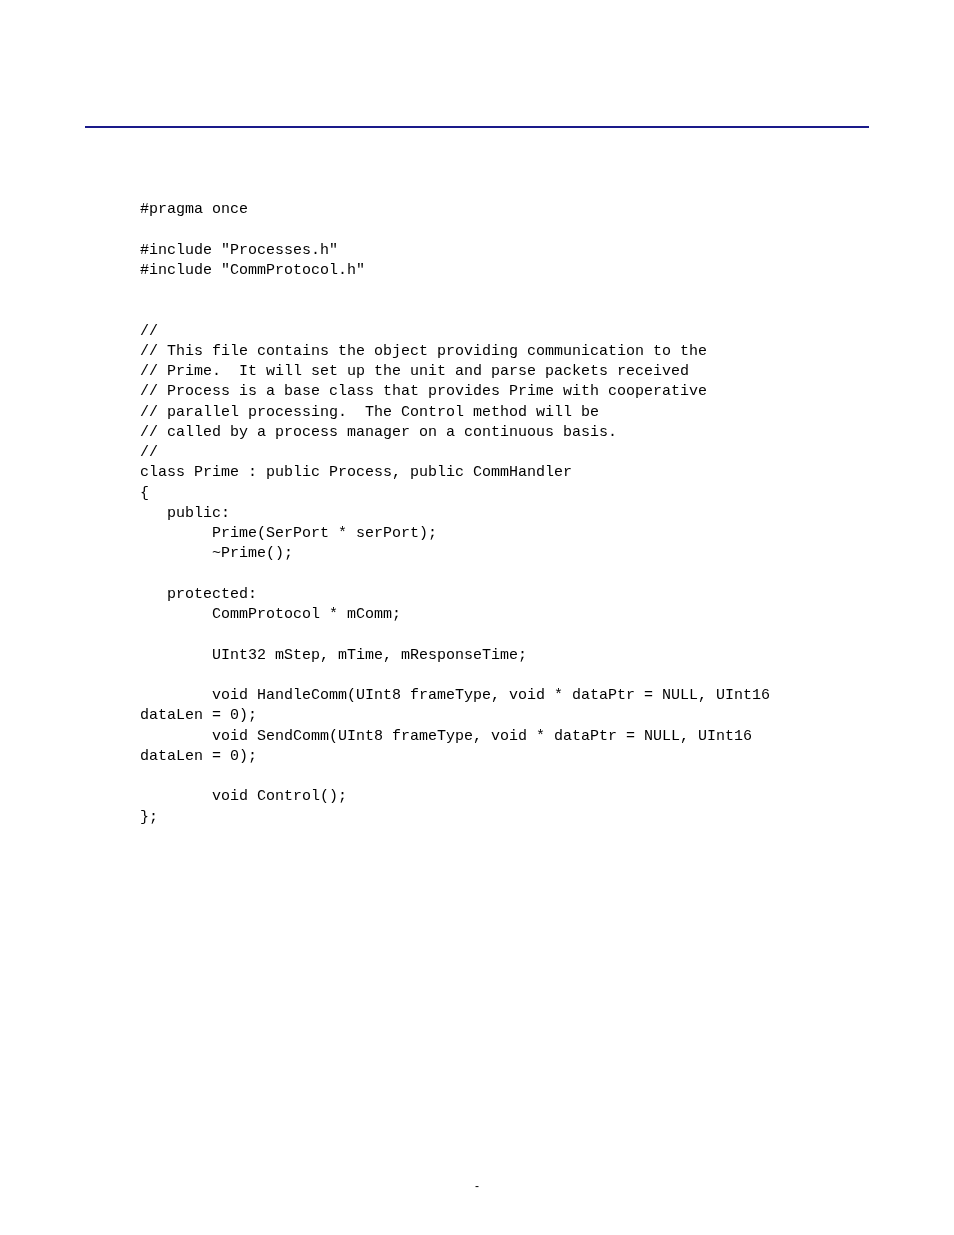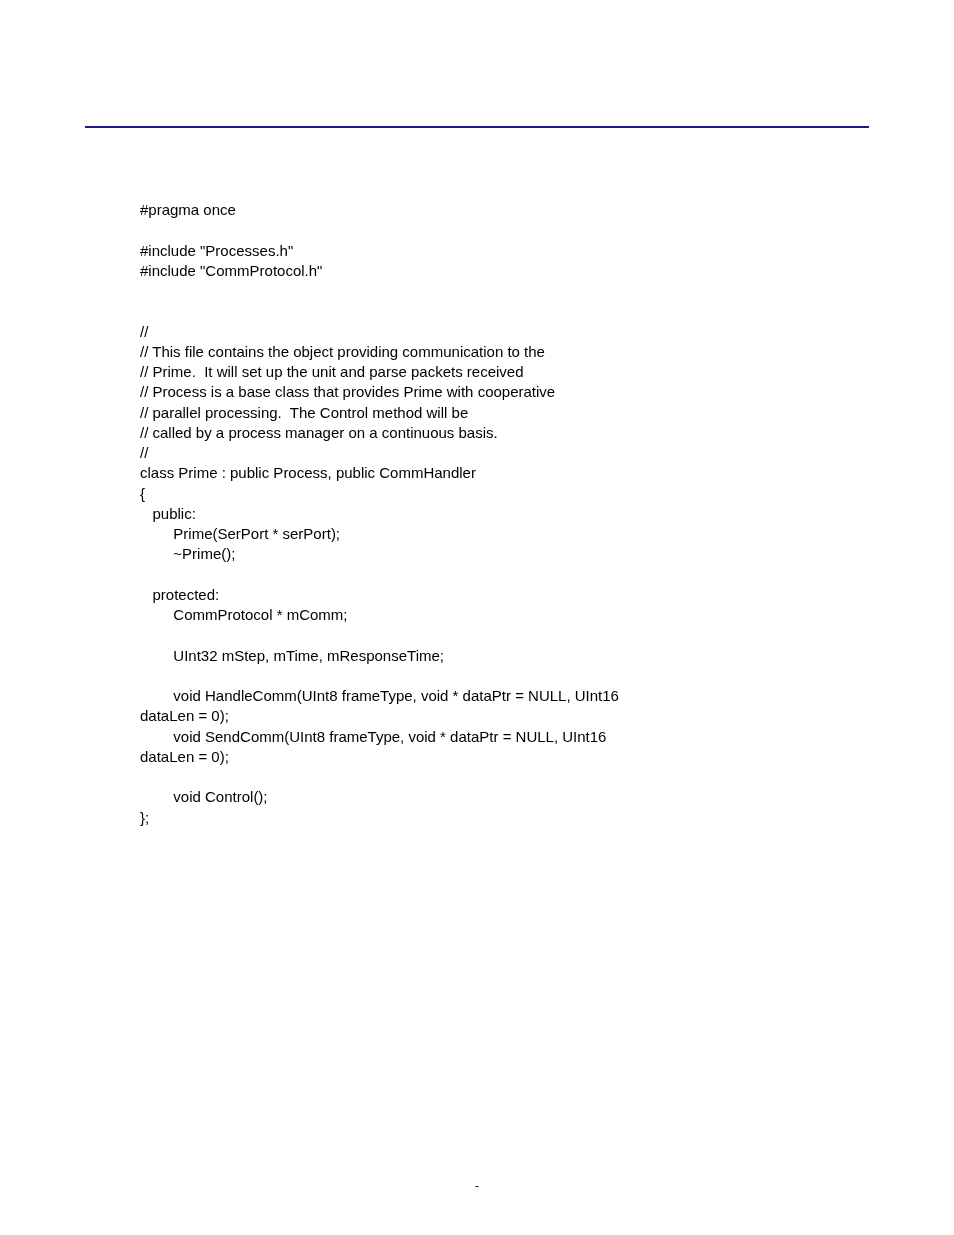--- a/index.html
+++ b/index.html
@@ -26,21 +26,21 @@
     right: 85px;
     top: 126px;
     border-top: 2px solid #1a1a8a;
   }
   .code-block {
     position: absolute;
     left: 140px;
     right: 85px;
     top: 200px;
     white-space: pre;
-    font-family: Liberation Sans, sans-serif;
+    font-family: Liberation Mono, monospace;
     font-size: 15px;
     color: #000;
   }
   .footer-dash {
     position: absolute;
     left: 0;
     right: 0;
     top: 1178px;
     text-align: center;
     font-family: Arial, Helvetica, sans-serif;

